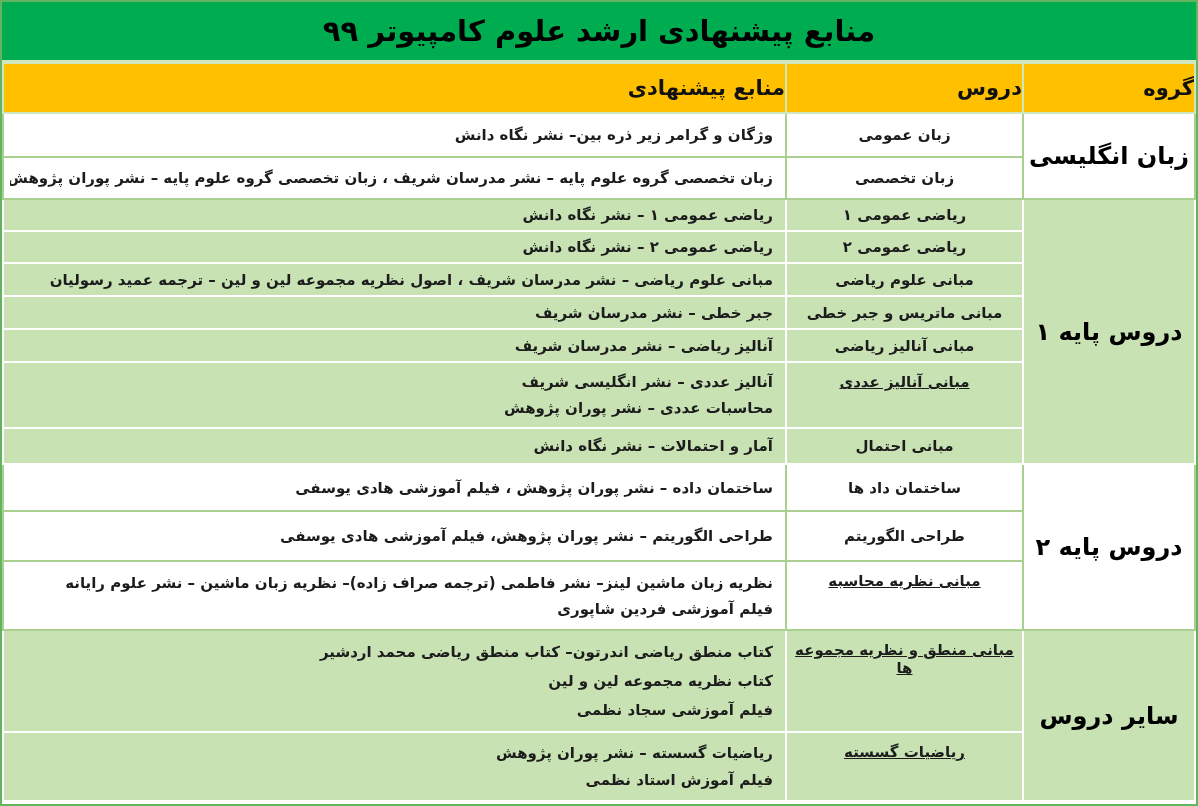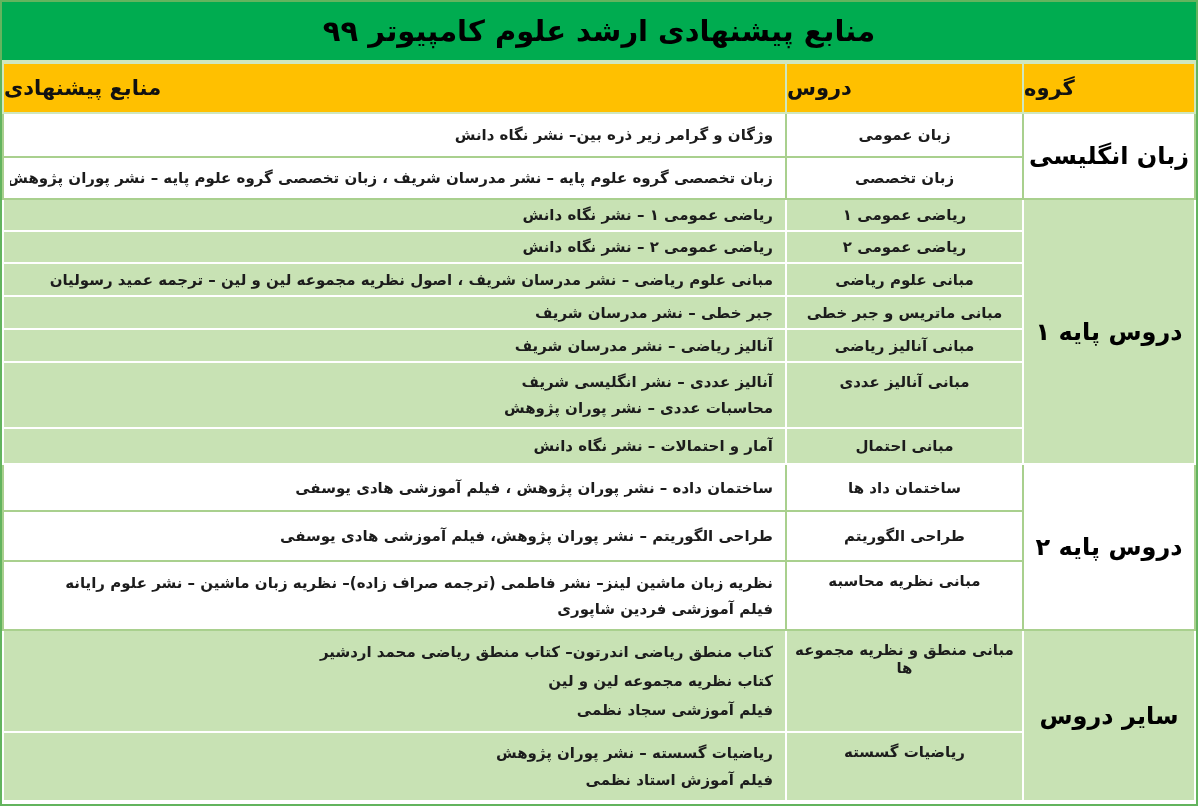--- a/index.html
+++ b/index.html
@@ -28,39 +28,39 @@
     border-collapse:collapse;
     table-layout:fixed;
   }
   col.c-group { width:172px; }
   col.c-course { width:237px; }
   thead th {
     height:50px;
     background:#ffc000;
     color:#111111;
     font-size:21px; font-weight:700;
-    text-align:left; vertical-align:middle;
+    text-align:right; vertical-align:middle;
     border:2px solid #cfe7bf;
   }
   tbody td {
     vertical-align:middle;
     color:#1c1c1c;
     font-size:15px;
     font-weight:600;
   }
   tr.plain td { background:#ffffff; border:2px solid #a9d08e; }
   tr.shaded td { background:#c8e2b4; border:2px solid #ffffff; }
   td.group-cell {
     text-align:center;
     font-size:24px; font-weight:700;
     color:#000000;
     margin-top:34px;
   }
   td.course-cell { text-align:center; padding:2px 6px; }
-  td.course-cell.top { vertical-align:top; padding-top:10px; }
+  td.course-cell.top { vertical-align:top; padding-top:10px;text-decoration:underline; }
   td.res-cell { padding:0 12px 0 6px; }
   .res-wrap {
     display:flex; flex-direction:column;
     justify-content:space-evenly;
   }
   .res-line { text-align:right; white-space:nowrap; overflow:hidden; }
 </style>
 </head>
 <body>
 

